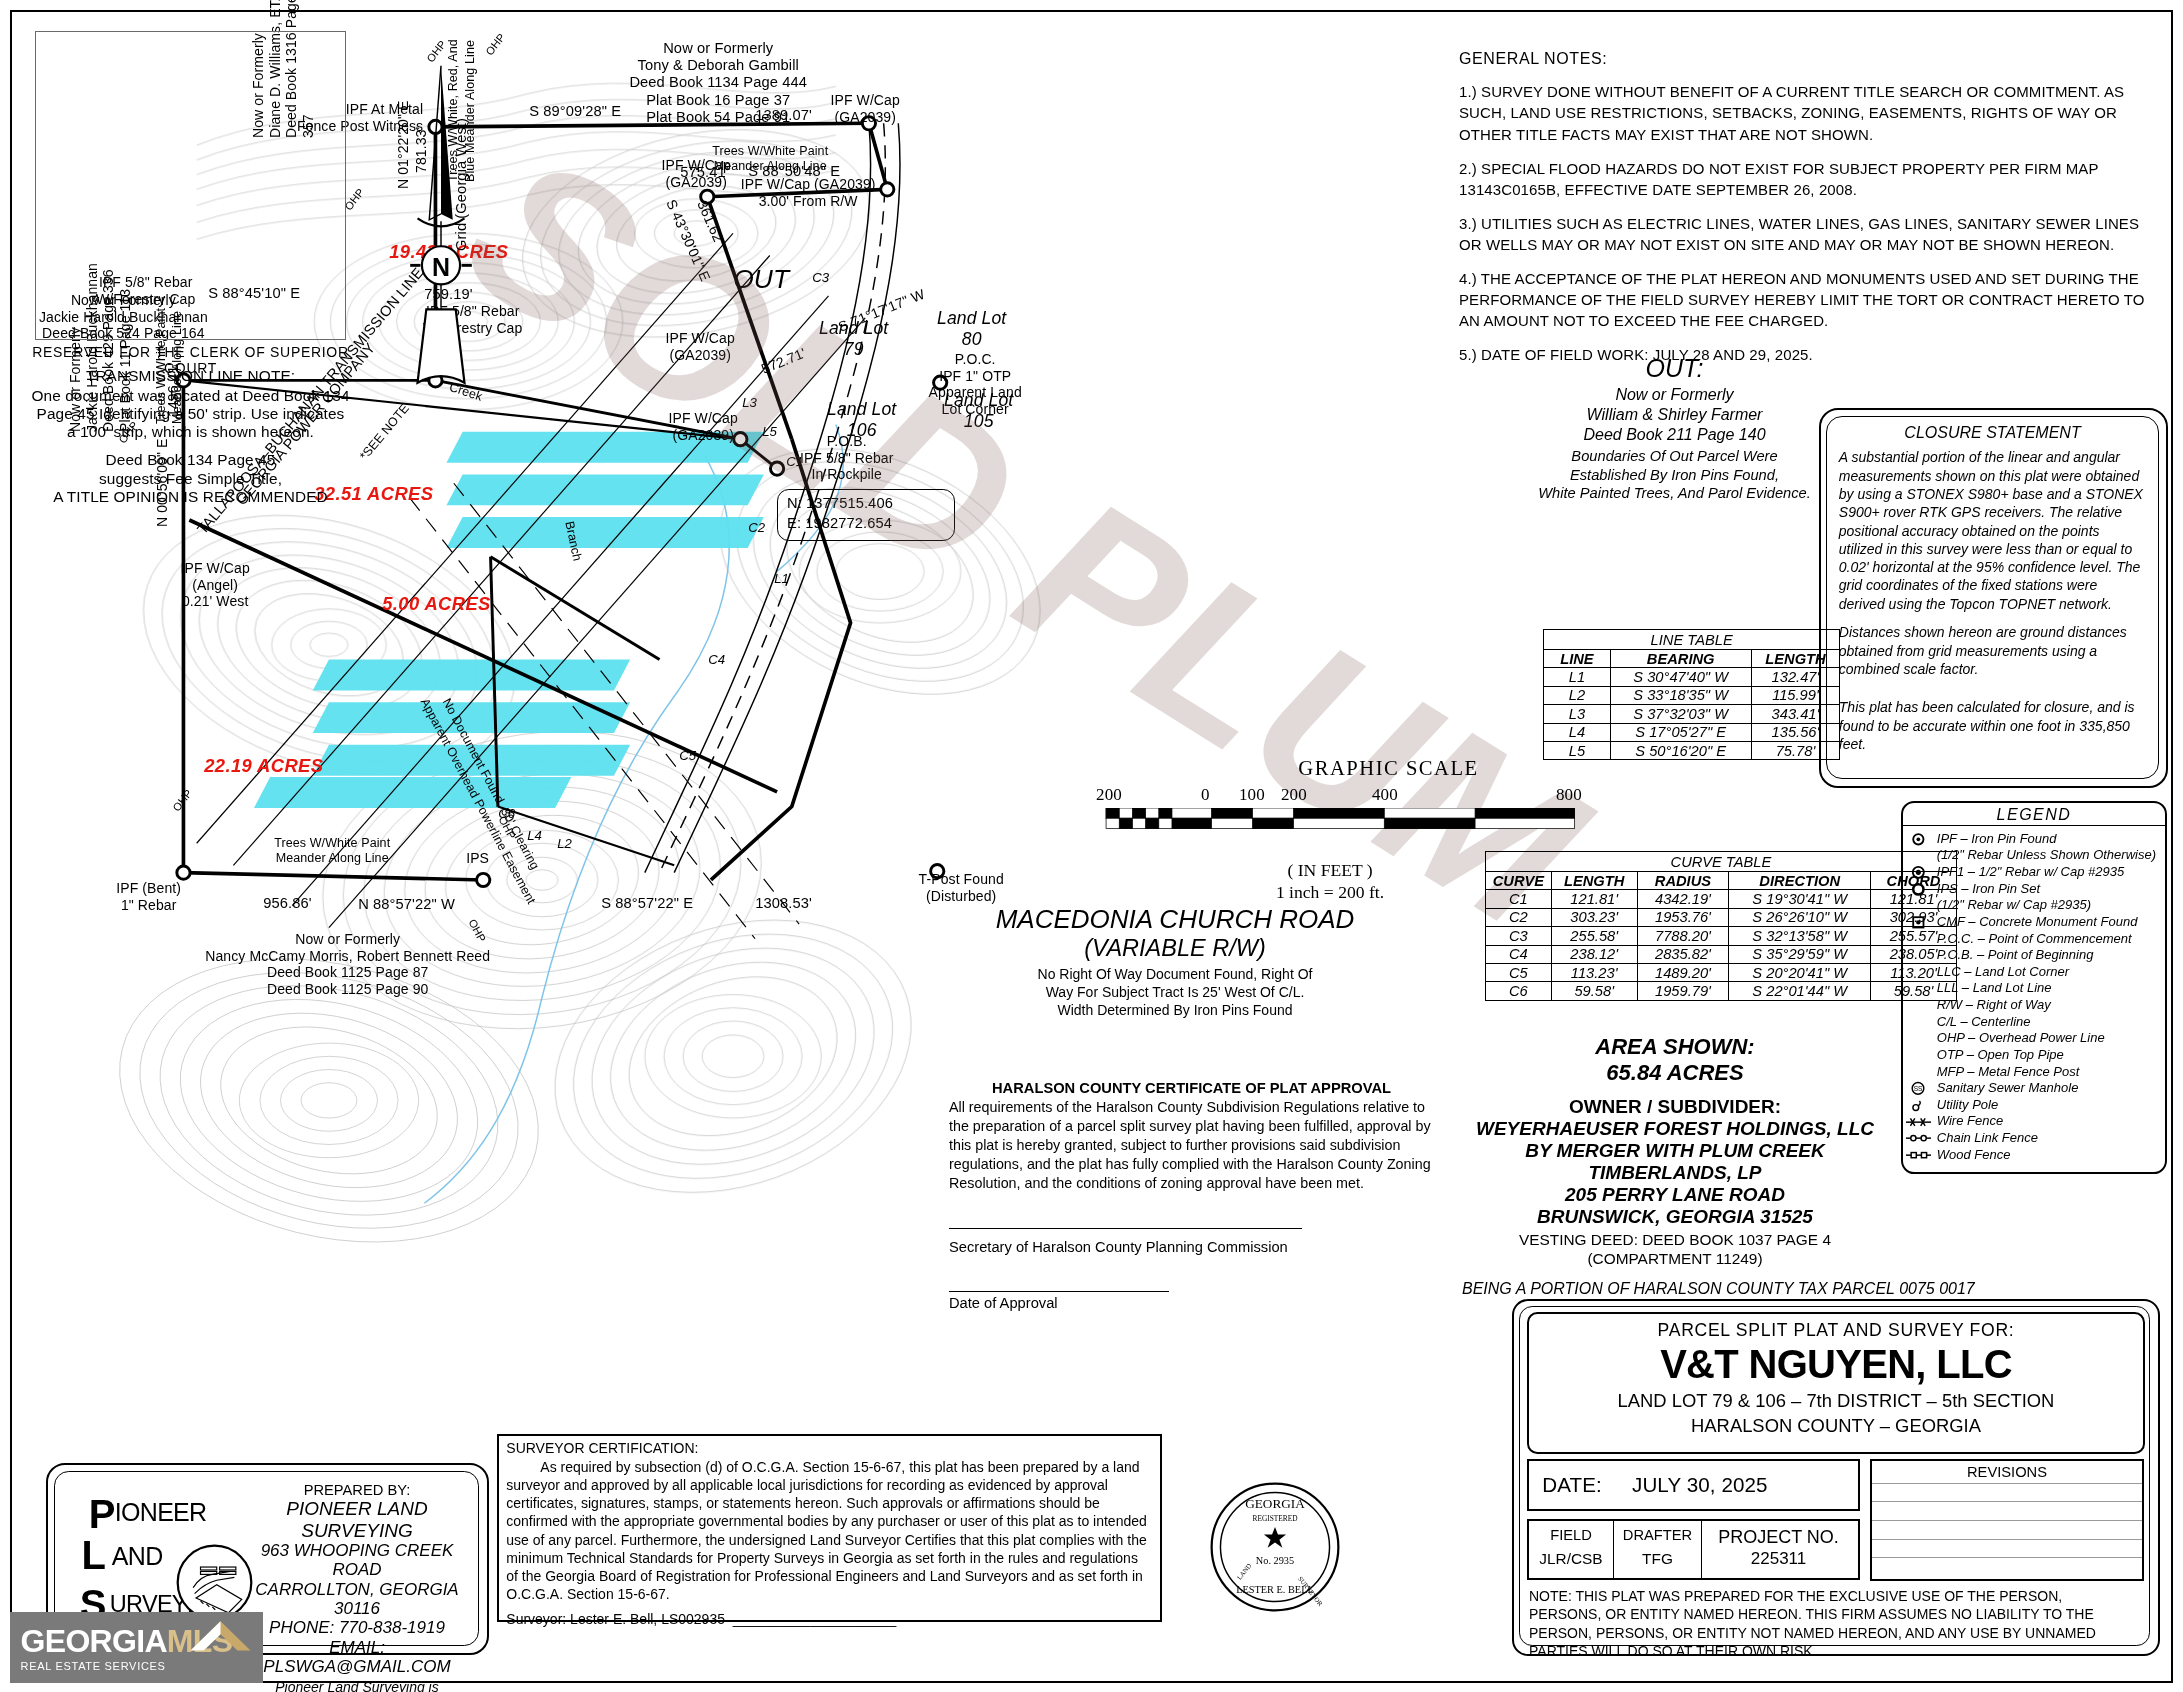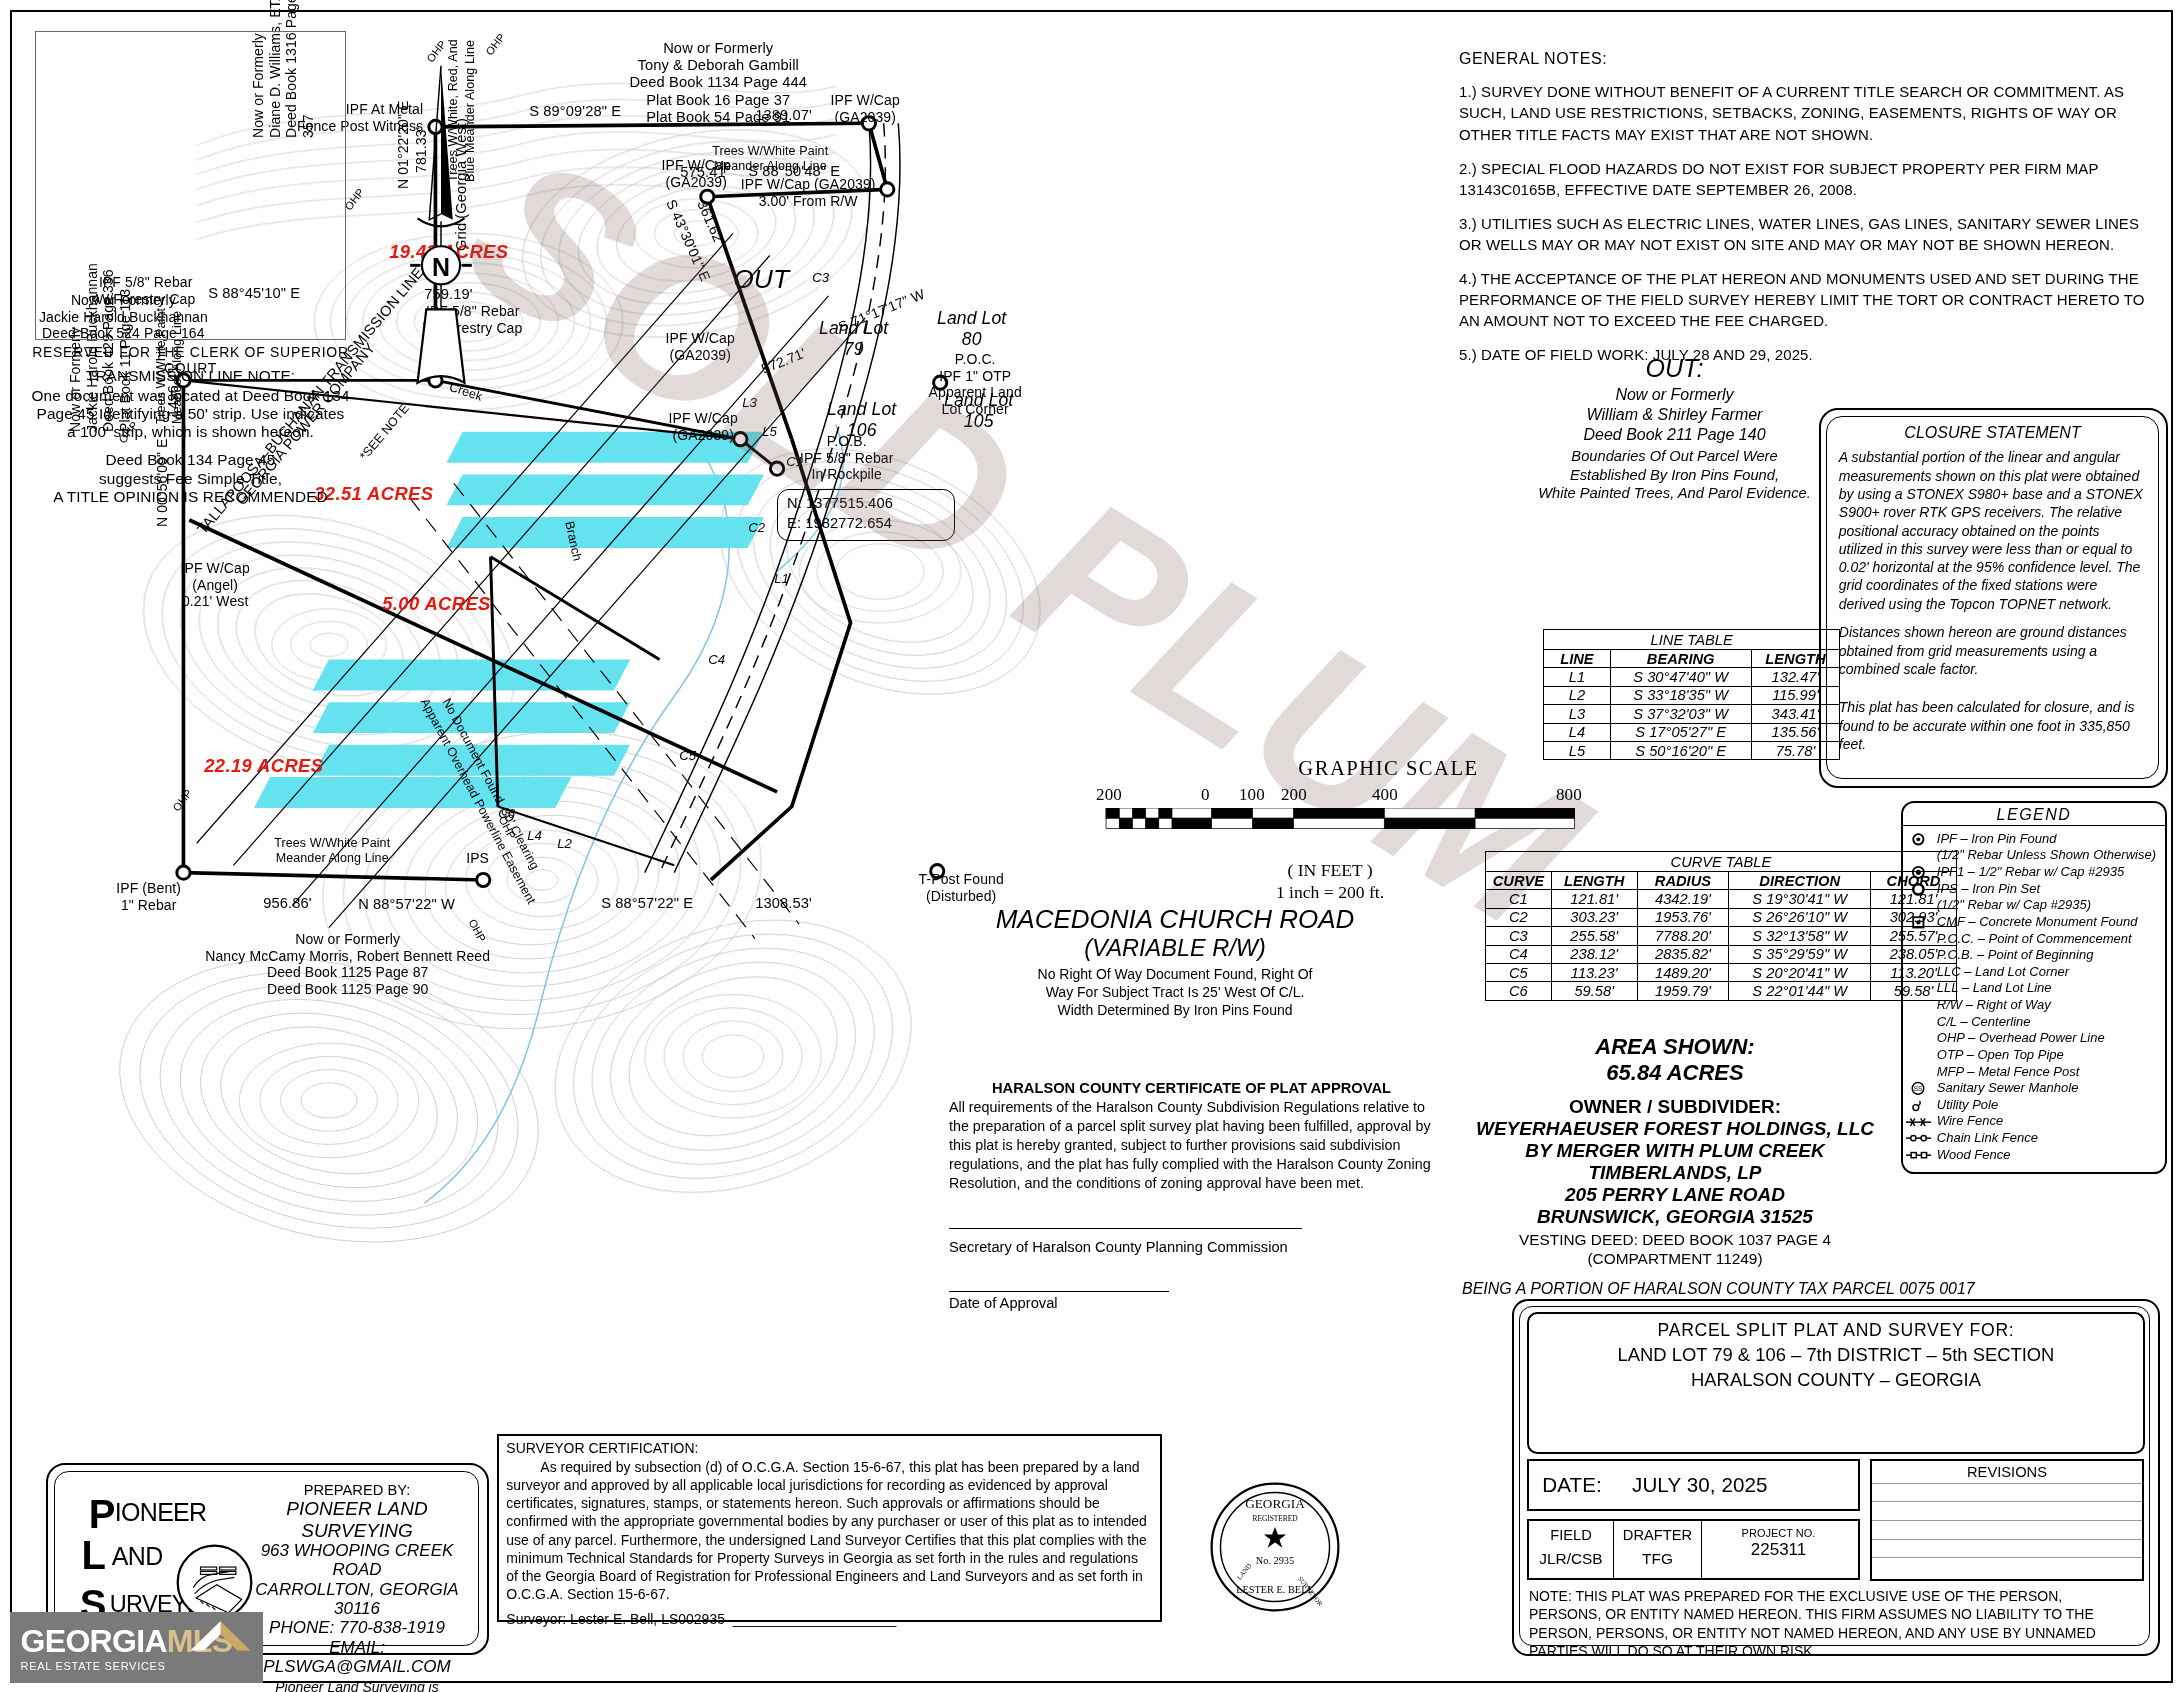--- a/index.html
+++ b/index.html
@@ -661,40 +661,41 @@
       <div>(COMPARTMENT 11249)</div>
     </div>
     <div style="font-size:16px;font-style:italic;margin-top:11.8px;white-space:nowrap;">BEING A PORTION OF HARALSON COUNTY TAX PARCEL 0075 0017</div>
   </div>
 
   <div class="rbox" style="left:1512px;top:1299px;width:644px;height:353px;border-radius:16px;"></div>
   <div class="rbox" style="left:1519px;top:1306px;width:629px;height:338px;border-radius:13.2px;border-width:1.5px;"></div>
 
   <div class="rbox" style="left:1527px;top:1312px;width:614px;height:138px;border-radius:10.3px;border-width:2.2px;">
     <div class="ctr" style="font-size:17.6px;margin-top:5.9px;letter-spacing:0.7px;">PARCEL SPLIT PLAT AND SURVEY FOR:</div>
+    <div class="ctr" style="font-size:40px;font-weight:bold;letter-spacing:-0.7px;margin-top:1.5px;">V&amp;T NGUYEN, LLC</div>
     <div class="ctr" style="font-size:18.4px;margin-top:2.9px;">LAND LOT 79 &amp; 106 – 7th DISTRICT – 5th SECTION</div>
     <div class="ctr" style="font-size:18.4px;margin-top:2.9px;">HARALSON COUNTY – GEORGIA</div>
   </div>
 
   <div class="boxline" style="left:1527px;top:1459px;width:329px;height:48px;border-width:2.2px;">
     <div class="txt" style="left:13.2px;top:11.8px;font-size:20.6px;">DATE:</div>
     <div class="txt" style="left:103px;top:11.8px;font-size:20.6px;">JULY 30, 2025</div>
   </div>
 
   <div class="boxline" style="left:1527px;top:1519px;width:329px;height:57px;border-width:2.2px;">
     <div class="abs" style="left:0;top:0;width:84px;height:100%;border-right:1.5px solid #000;text-align:center;">
       <div style="font-size:14.7px;margin-top:5.9px;">FIELD</div>
       <div style="font-size:15.4px;margin-top:7.3px;">JLR/CSB</div>
     </div>
     <div class="abs" style="left:85px;top:0;width:87px;height:100%;border-right:1.5px solid #000;text-align:center;">
       <div style="font-size:14.7px;margin-top:5.9px;">DRAFTER</div>
       <div style="font-size:15.4px;margin-top:7.3px;">TFG</div>
     </div>
     <div class="abs" style="left:173px;top:0;width:153px;height:100%;text-align:center;">
-      <div style="font-size:11px;margin-top:5.9px;">PROJECT NO.</div>
+      <div style="font-size:18px;margin-top:5.9px;">PROJECT NO.</div>
       <div style="font-size:17px;margin-top:1px;text-align:center;">225311</div>
     </div>
   </div>
 
   <div class="boxline" style="left:1870px;top:1459px;width:270px;height:118px;border-width:2.2px;">
     <div class="ctr" style="font-size:14.7px;margin-top:2.9px;">REVISIONS</div>
     <div style="margin-top:2.9px;">
       <div style="height:17.6px;border-top:1.5px solid #9a9a9a;"></div>
       <div style="height:17.6px;border-top:1.5px solid #9a9a9a;"></div>
       <div style="height:17.6px;border-top:1.5px solid #9a9a9a;"></div>

